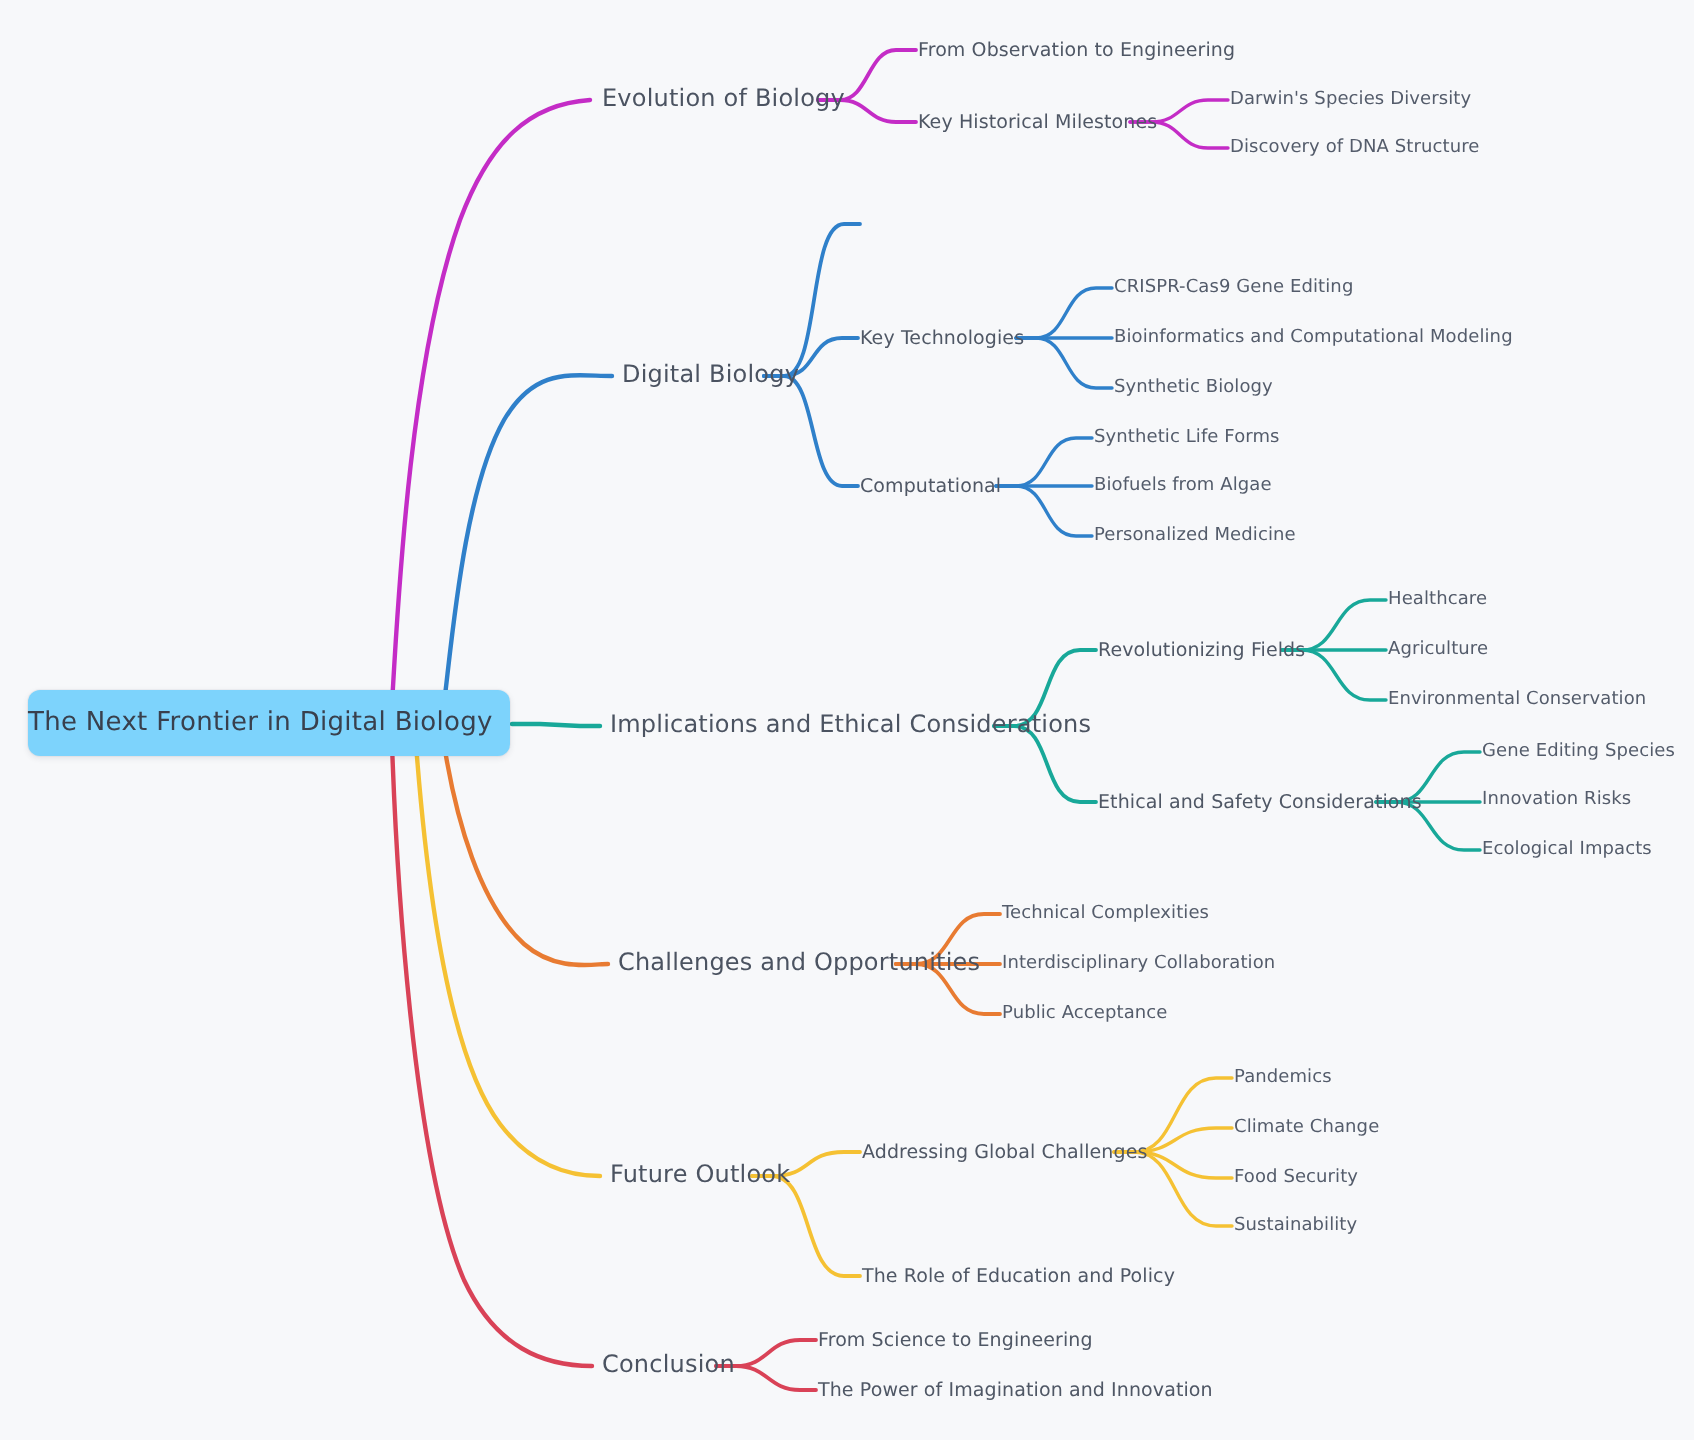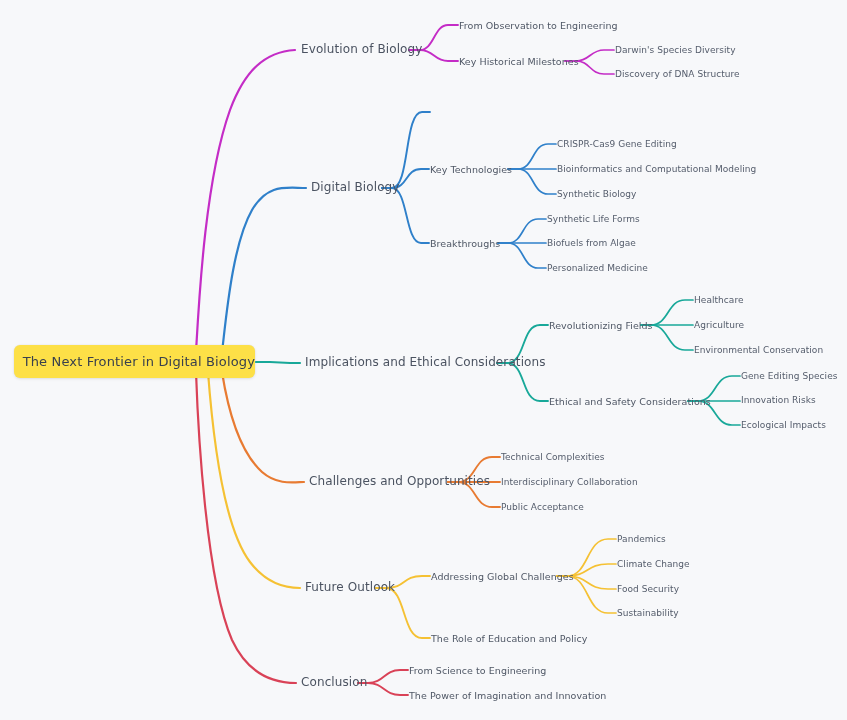--- a/index.html
+++ b/index.html
@@ -55,26 +55,26 @@
   .node.wrapped {
     white-space: normal;
     width: 224px;
   }
   .root-node {
     position: absolute;
     left: 14px;
     top: 345px;
     width: 241px;
     height: 33px;
-    background: #fde047;
+    background: #7dd3fc;
     border-radius: 6px;
     box-shadow: 0 1px 3px rgba(30,40,60,0.10), 0 0 0 0.5px rgba(40,50,70,0.04);
     display: flex;
     align-items: center;
-    justify-content: flex-end;
+    justify-content: flex-start;
     z-index: 5;
   }
   .root-label {
     font-size: 13px;
     color: #39404d;
     letter-spacing: 0.15px;
   }
 </style>
 </head>
 <body>
@@ -161,21 +161,21 @@
     <span>Discovery of DNA Structure</span>
   </div>
 
   <div class="node lvl1" style="left:311px; top:181px;">
     <span>Digital Biology</span>
   </div>
   <div class="node lvl2" style="left:430px; top:163px;">
     <span>Key Technologies</span>
   </div>
   <div class="node lvl2" style="left:430px; top:237px;">
-    <span>Breakthroughs</span>
+    <span>Computational</span>
   </div>
   <div class="node" style="left:557px; top:138px;">
     <span>CRISPR-Cas9 Gene Editing</span>
   </div>
   <div class="node" style="left:557px; top:163px;">
     <span>Bioinformatics and Computational Modeling</span>
   </div>
   <div class="node" style="left:557px; top:188px;">
     <span>Synthetic Biology</span>
   </div>

